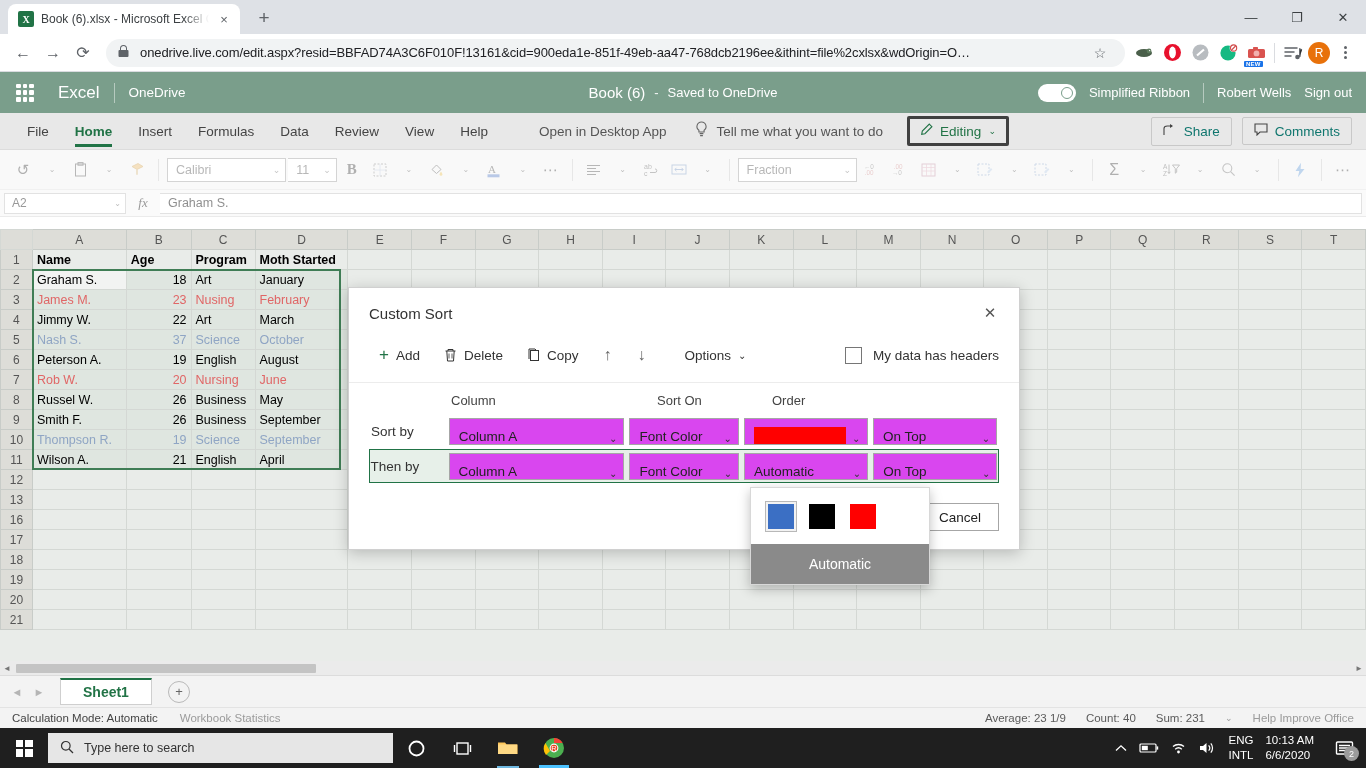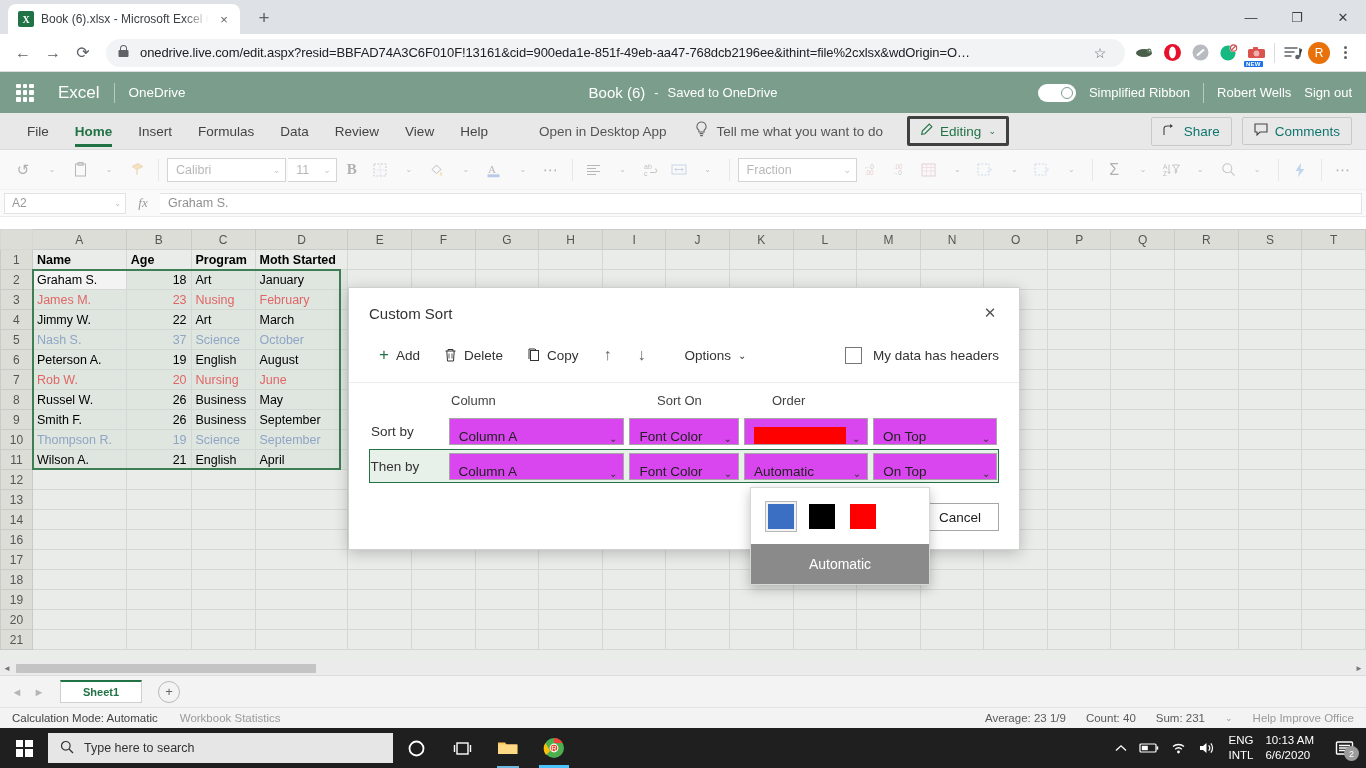--- a/index.html
+++ b/index.html
@@ -377,21 +377,21 @@
     background: #f3f3f3; display: flex; align-items: center;
     padding-left: 6px; border-top: 1px solid #dcdcdc;
   }
   .sb-nav {
     width: 22px; height: 22px; display: flex;
     align-items: center; justify-content: center;
     color: #b5b5b5; font-size: 11px; cursor: pointer;
   }
   .sheettab {
     border: 1px solid #cfcfcf; border-top: 2px solid #217346;
-    background: #fff; padding: 4px 22px; font-size: 11px;
+    background: #fff; padding: 4px 22px; font-size: 14px;
     color: #217346; font-weight: bold; margin-left: 10px; cursor: pointer;
   }
   .addsheet {
     width: 22px; height: 22px; border-radius: 50%;
     border: 1px solid #b9b9b9; margin-left: 16px;
     display: flex; align-items: center; justify-content: center;
     font-size: 13px; color: #666; cursor: pointer; font-weight: 300;
   }
 
   
@@ -1092,43 +1092,20 @@
           <td class="cell"></td>
           <td class="cell"></td>
           <td class="cell"></td>
           <td class="cell"></td>
           <td class="cell"></td>
           <td class="cell"></td>
           <td class="cell"></td>
         </tr>
         <tr>
           <td class="rowhead">13</td>
-          <td class="cell"></td>
-          <td class="cell"></td>
-          <td class="cell"></td>
-          <td class="cell"></td>
-          <td class="cell"></td>
-          <td class="cell"></td>
-          <td class="cell"></td>
-          <td class="cell"></td>
-          <td class="cell"></td>
-          <td class="cell"></td>
-          <td class="cell"></td>
-          <td class="cell"></td>
-          <td class="cell"></td>
-          <td class="cell"></td>
-          <td class="cell"></td>
-          <td class="cell"></td>
-          <td class="cell"></td>
-          <td class="cell"></td>
-          <td class="cell"></td>
-          <td class="cell"></td>
-        </tr>
-        <tr>
-          <td class="rowhead">14</td>
           <td class="cell"></td>
           <td class="cell"></td>
           <td class="cell"></td>
           <td class="cell"></td>
           <td class="cell"></td>
           <td class="cell"></td>
           <td class="cell"></td>
           <td class="cell"></td>
           <td class="cell"></td>
           <td class="cell"></td>

